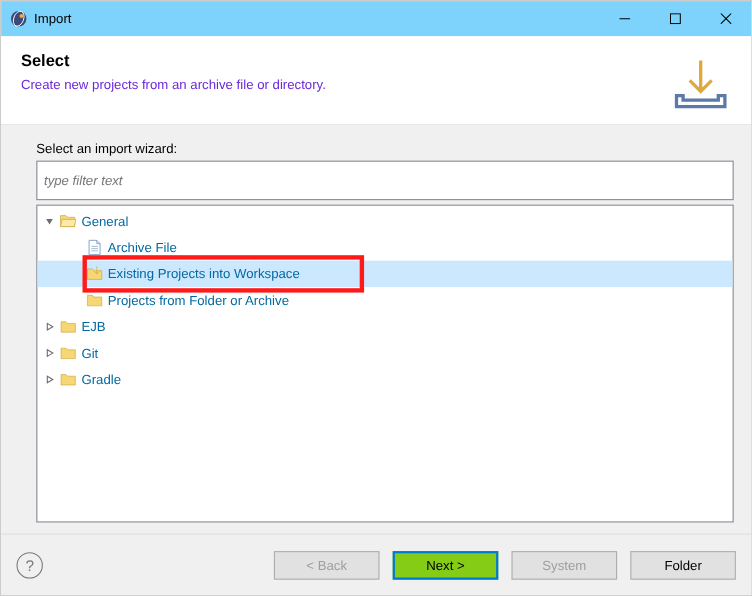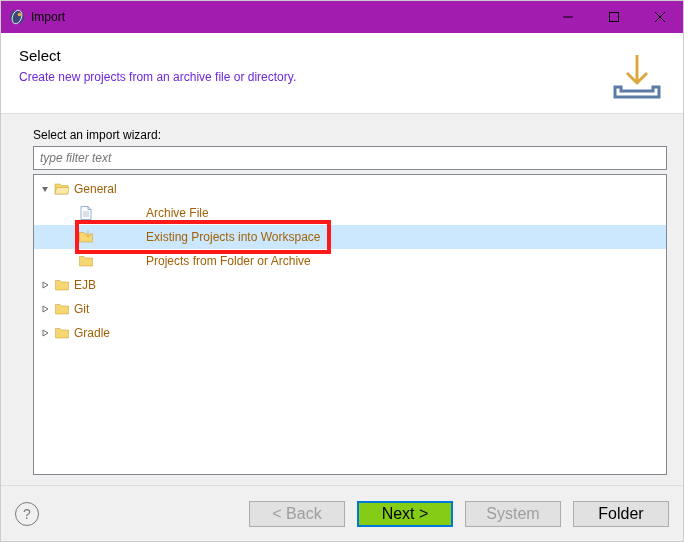--- a/index.html
+++ b/index.html
@@ -1,49 +1,49 @@
 <!DOCTYPE html>
 <html><head>
   <meta charset="utf-8">
   <style>
     * { box-sizing: border-box; margin: 0; padding: 0; font-family: "Segoe UI", Tahoma, sans-serif; }
     body { background: #fff; width: 684px; height: 542px; overflow: hidden; display: flex; flex-direction: column; border: 1px solid #ccc; }
-    .titlebar { height: 32px; display: flex; align-items: center; padding: 0 0 0 8px; background: #a21caf; }
+    .titlebar { height: 32px; display: flex; align-items: center; padding: 0 0 0 8px; background: #7dd3fc; }
     .titlebar .app-icon { width: 16px; height: 16px; margin-right: 6px; }
     .titlebar .title { font-size: 12px; color: #000; }
     .titlebar .spacer { flex: 1; }
     .titlebar .win-btn { width: 46px; height: 32px; display: inline-flex; align-items: center; justify-content: center; cursor: pointer; }
 
     .header { padding: 14px 18px 10px 18px; display: flex; align-items: flex-start; background: #fff; border-bottom: 1px solid #ddd; }
     .header-text { flex: 1; }
-    .header h2 { font-size: 15px; font-weight: 400; color: #000; margin-bottom: 6px; }
+    .header h2 { font-size: 15px; font-weight: 700; color: #000; margin-bottom: 6px; }
     .header p { font-size: 12px; color: #6d28d9; }
     .header .banner-icon { width: 56px; height: 56px; margin-left: 10px; }
 
     .content { flex: 1; background: #f0f0f0; padding: 14px 16px 10px 32px; display: flex; flex-direction: column; }
     .content-label { font-size: 12px; color: #000; margin-bottom: 4px; }
-    .filter-input { width: 100%; height: 24px; font-size: 12px; padding: 2px 6px; border: 1px solid #828790; background: #fff; margin-bottom: 4px; }
+    .filter-input { width: 100%; height: 36px; font-size: 12px; padding: 2px 6px; border: 1px solid #828790; background: #fff; margin-bottom: 4px; }
     .filter-input::placeholder { color: #767676; font-style: italic; }
 
     .tree-wrap { flex: 1; border: 1px solid #828790; background: #fff; position: relative; overflow: hidden; }
     .tree { padding: 2px 0; font-size: 12px; height: 100%; overflow-y: scroll; }
     .tree-row { height: 24px; display: flex; align-items: center; padding-left: 4px; white-space: nowrap; cursor: default; position: relative; }
     .tree-row.selected { background: #cce8ff; }
     .tree-row .twisty { width: 14px; height: 14px; display: inline-flex; align-items: center; justify-content: center; color: #6d6d6d; font-size: 10px; margin-right: 2px; }
     .tree-row .icon { width: 16px; height: 16px; margin-right: 4px; flex: 0 0 16px; }
-    .tree-row .label { color: #a16207; }
-    .indent-1 { padding-left: 44px; gap: 48px; }
+    .tree-row .label { color: #0369a1; }
+    .indent-1 { padding-left: 44px; }
     .indent-0c { padding-left: 4px; }
 
     .highlight-box { position: absolute; border: 4px solid #ff1a1a; pointer-events: none; top: 28px; left: 44px; width: 258px; height: 34px; z-index: 10; }
 
     .footer { height: 56px; border-top: 1px solid #ddd; background: #f0f0f0; display: flex; align-items: center; padding: 0 14px 0 14px; gap: 6px; }
     .footer .help { width: 24px; height: 24px; border-radius: 50%; border: 1.5px solid #7a7a7a; color: #7a7a7a; display: flex; align-items: center; justify-content: center; font-size: 14px; cursor: pointer; margin-right: 4px; }
     .footer .spacer { flex: 1; }
-    .footer button { width: 96px; height: 26px; font-size: 16px; border: 1px solid #adadad; background: #e1e1e1; cursor: pointer; margin-left: 6px; }
+    .footer button { width: 96px; height: 26px; font-size: 12px; border: 1px solid #adadad; background: #e1e1e1; cursor: pointer; margin-left: 6px; }
     .footer button:disabled { color: #9e9e9e; cursor: default; }
     .footer button.primary { border: 2px solid #0078d7; background: #84cc16; }
 
     
     .folder-icon path { fill: #f7d674; stroke: #c29b2a; stroke-width: 0.5; }
     .folder-icon.open path.back { fill: #f7d674; }
     .folder-icon.open path.front { fill: #fde9a8; }
     .pref-icon rect { fill: #fff; stroke: #6f8fb5; }
     .pref-icon line { stroke: #6f8fb5; }
 

